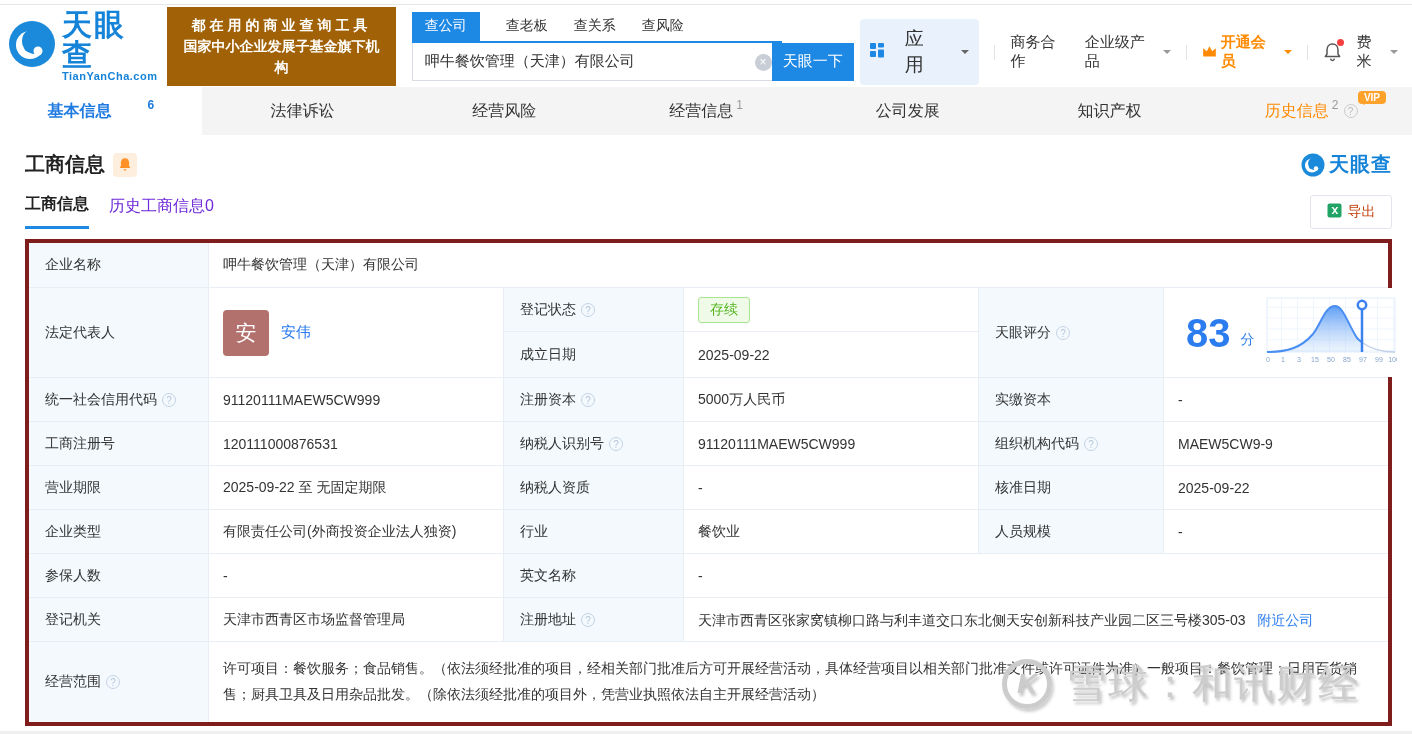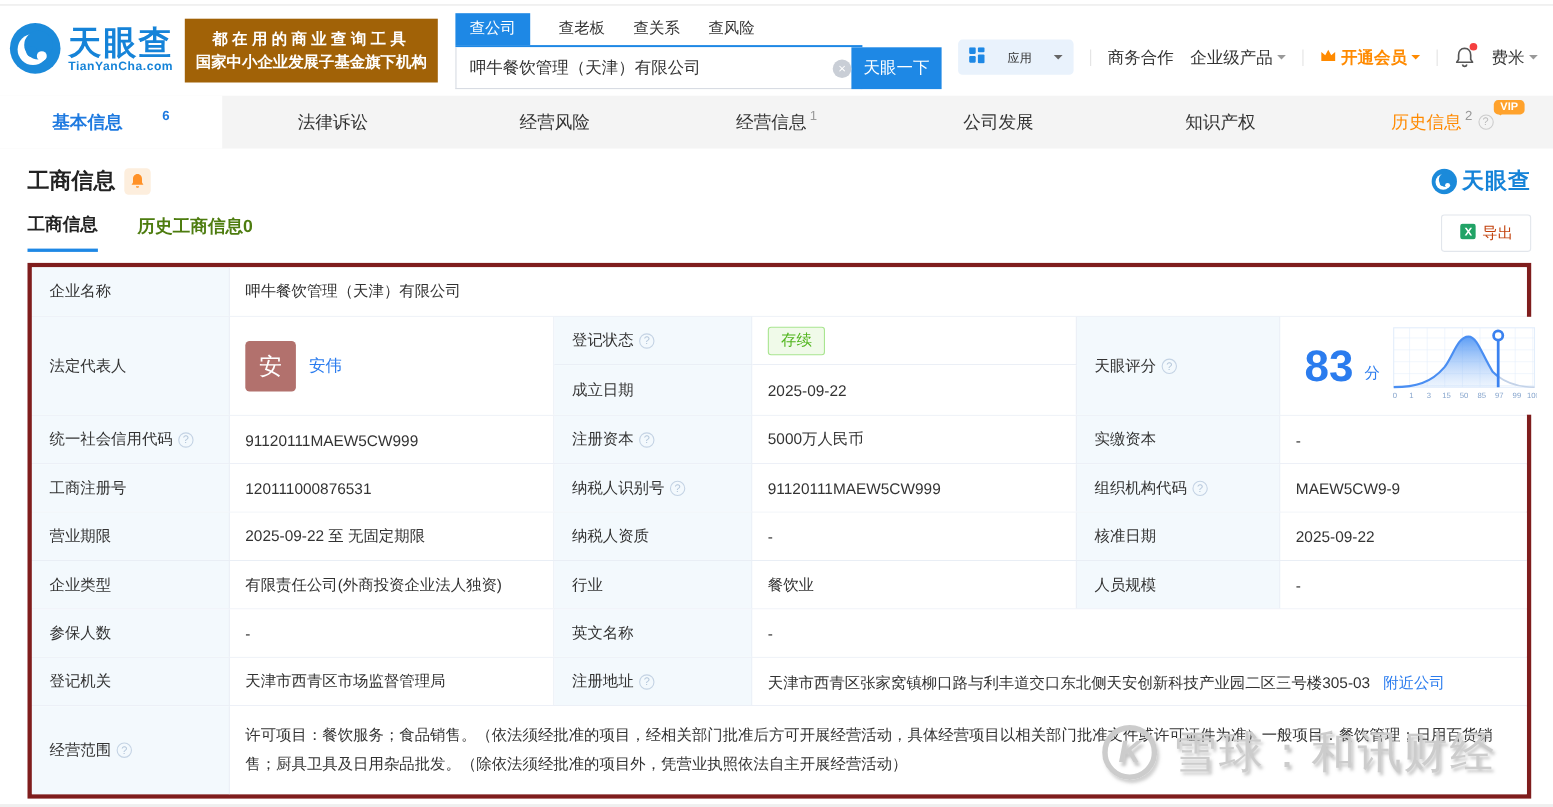--- a/index.html
+++ b/index.html
@@ -23,21 +23,21 @@
   .s-tab.active { background:#1e88e5; color:#fff; padding:5px 13px 6px; margin-left:0; }
   .search-row { display:flex; }
   .search-input { width:370px; height:38px; border:1px solid #d8dce3; border-top:none; outline:none;
     padding:0 34px 0 12px; font-size:15px; color:#333; font-family:inherit; }
   .clear-icon { width:17px; height:17px; border-radius:50%; background:#c9ced6; color:#fff; font-size:12px;
     line-height:17px; text-align:center; margin-left:-27px; margin-top:11px; cursor:pointer; z-index:2; }
   .search-btn { width:82px; height:38px; background:#1e88e5; color:#fff; border:none; font-size:15px;
     cursor:pointer; font-family:inherit; }
   .top-nav { margin-left:auto; display:flex; align-items:center; gap:15px; padding-top:12px; }
   .apps-chip { display:flex; align-items:center; gap:20px; background:#e9f2fc; border-radius:4px;
-    padding:7px 10px; cursor:pointer; font-size:11px; }
+    padding:7px 10px; cursor:pointer; font-size:19px; }
   .nav-item { font-size:15px; color:#333; cursor:pointer; display:flex; align-items:center; gap:4px; }
   .nav-item.vip { color:#ff8a00; font-weight:bold;justify-content:center; }
   .caret { width:0; height:0; border:4px solid transparent; border-top-color:#666; margin-top:4px; }
   .caret.gray { border-top-color:#999; }
   .caret.orange { border-top-color:#ff8a00; }
   .vdiv { width:1px; height:15px; background:#e3e3e3; }
   .bell-wrap { position:relative; cursor:pointer; display:flex; }
   .bell-dot { position:absolute; right:-2px; top:-3px; width:7px; height:7px; border-radius:50%; background:#f53f3f; }
 
   
@@ -61,21 +61,21 @@
   .section-title { font-size:20px; font-weight:bold; color:#222; }
   .bell-badge { width:24px; height:24px; background:#fdeedd; border-radius:4px; margin-left:8px;
     display:flex; align-items:center; justify-content:center; cursor:pointer; }
   .brand-mark { margin-left:auto; display:flex; align-items:center; gap:4px; }
   .brand-mark span { font-size:20px; font-weight:bold; color:#1583d8; letter-spacing:1px; }
 
   
   .subtab-row { display:flex; align-items:center; padding:0 20px 0 25px; margin-top:16px; }
   .subtab { font-size:16px; cursor:pointer; padding-bottom:11px; }
   .subtab.on { color:#222; font-weight:bold; border-bottom:3px solid #1e88e5; }
-  .subtab.off { color:#4d7c0f; margin-left:36px;font-weight:bold; }
+  .subtab.off { color:#6d28d9; margin-left:20px; }
   .export-btn { margin-left:auto; display:flex; align-items:center; gap:6px; width:82px; height:34px;
     justify-content:center; border:1px solid #e2e6ec; border-radius:3px; background:#fff; font-size:14px;
     color:#c2410c; cursor:pointer; font-family:inherit; }
 
   
   .btable { margin:10px 20px 0 25px; border:4px solid #7f1d1d; }
   .trow { display:grid; grid-template-columns:180px 295px 180px 295px 185px 1fr;
     border-bottom:1px solid #e9eef5; }
   .trow:last-child { border-bottom:none; }
   .h45 > div { height:44px; } .h44 > div { height:43px; } .h80 > div { min-height:80px; }

